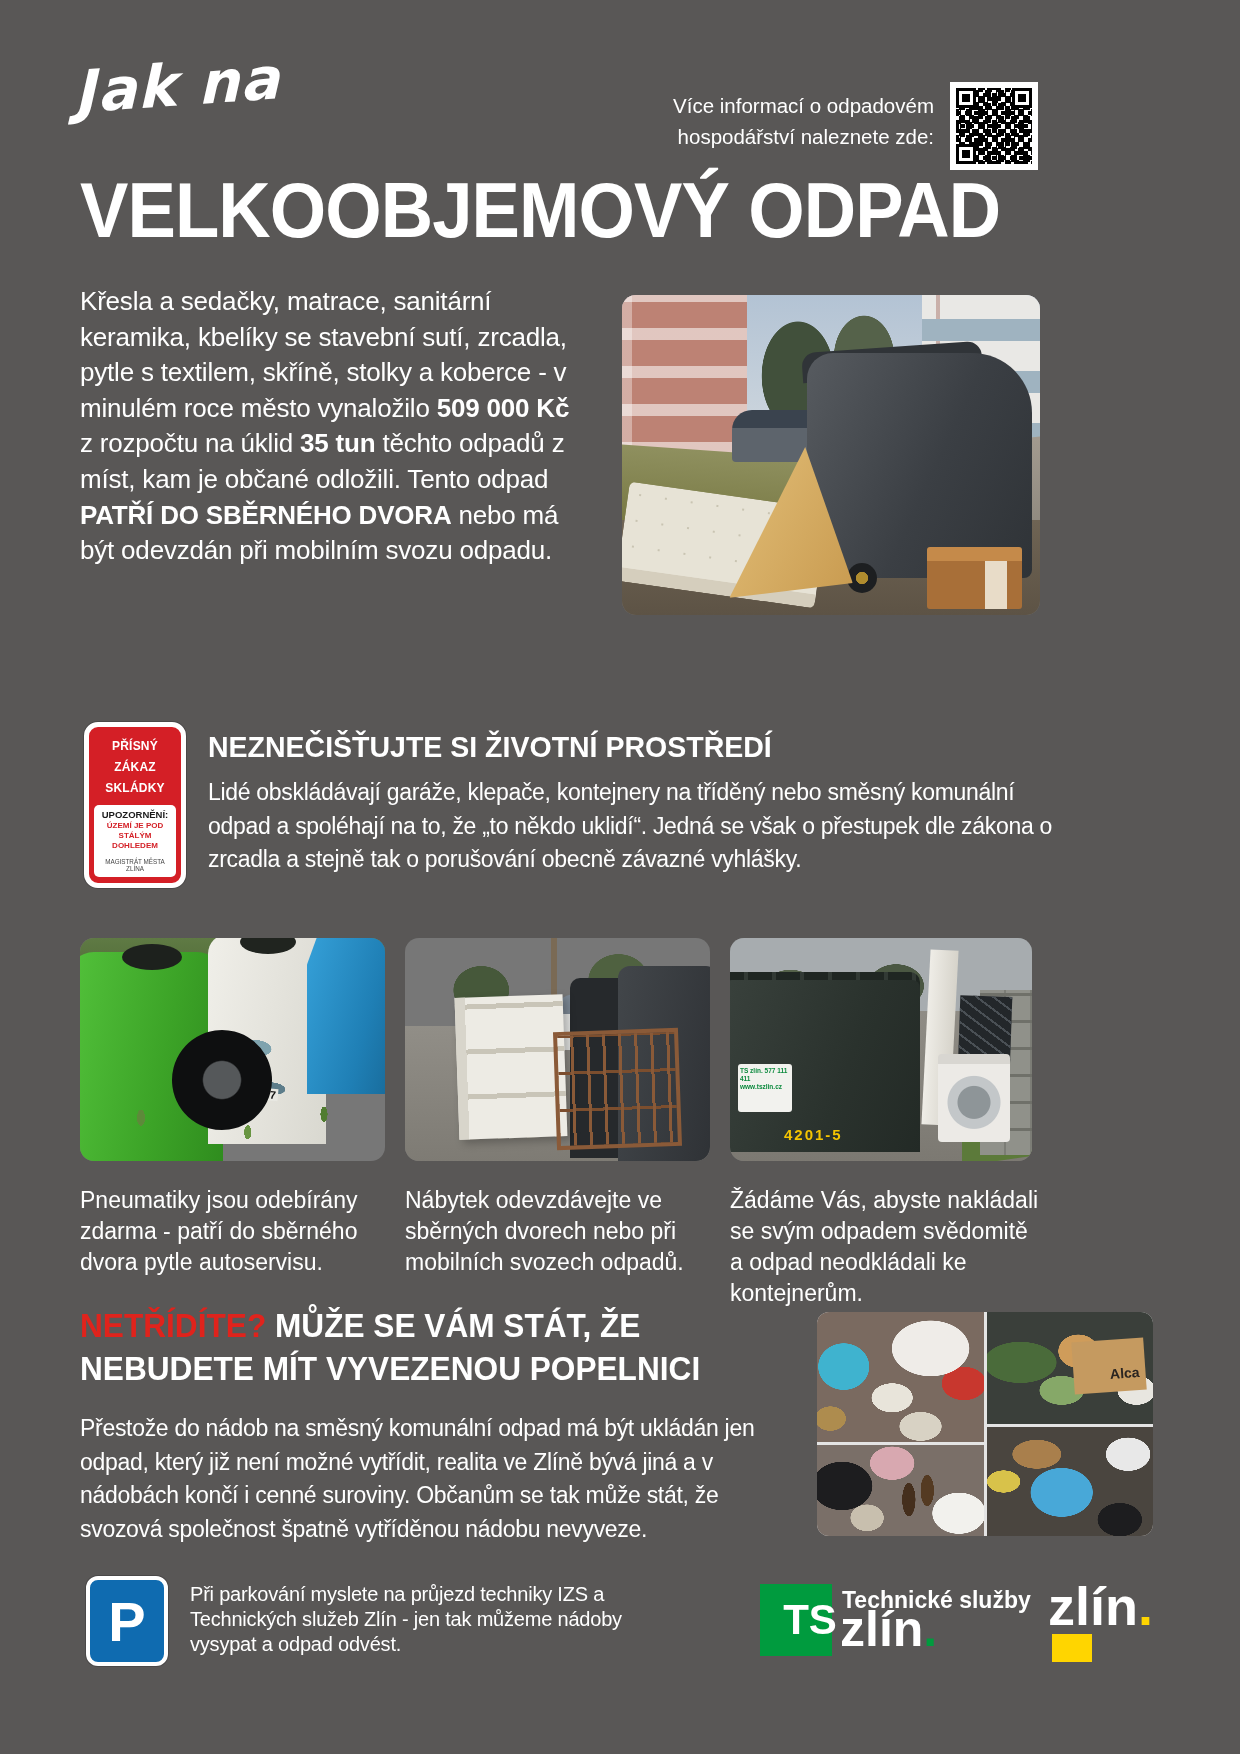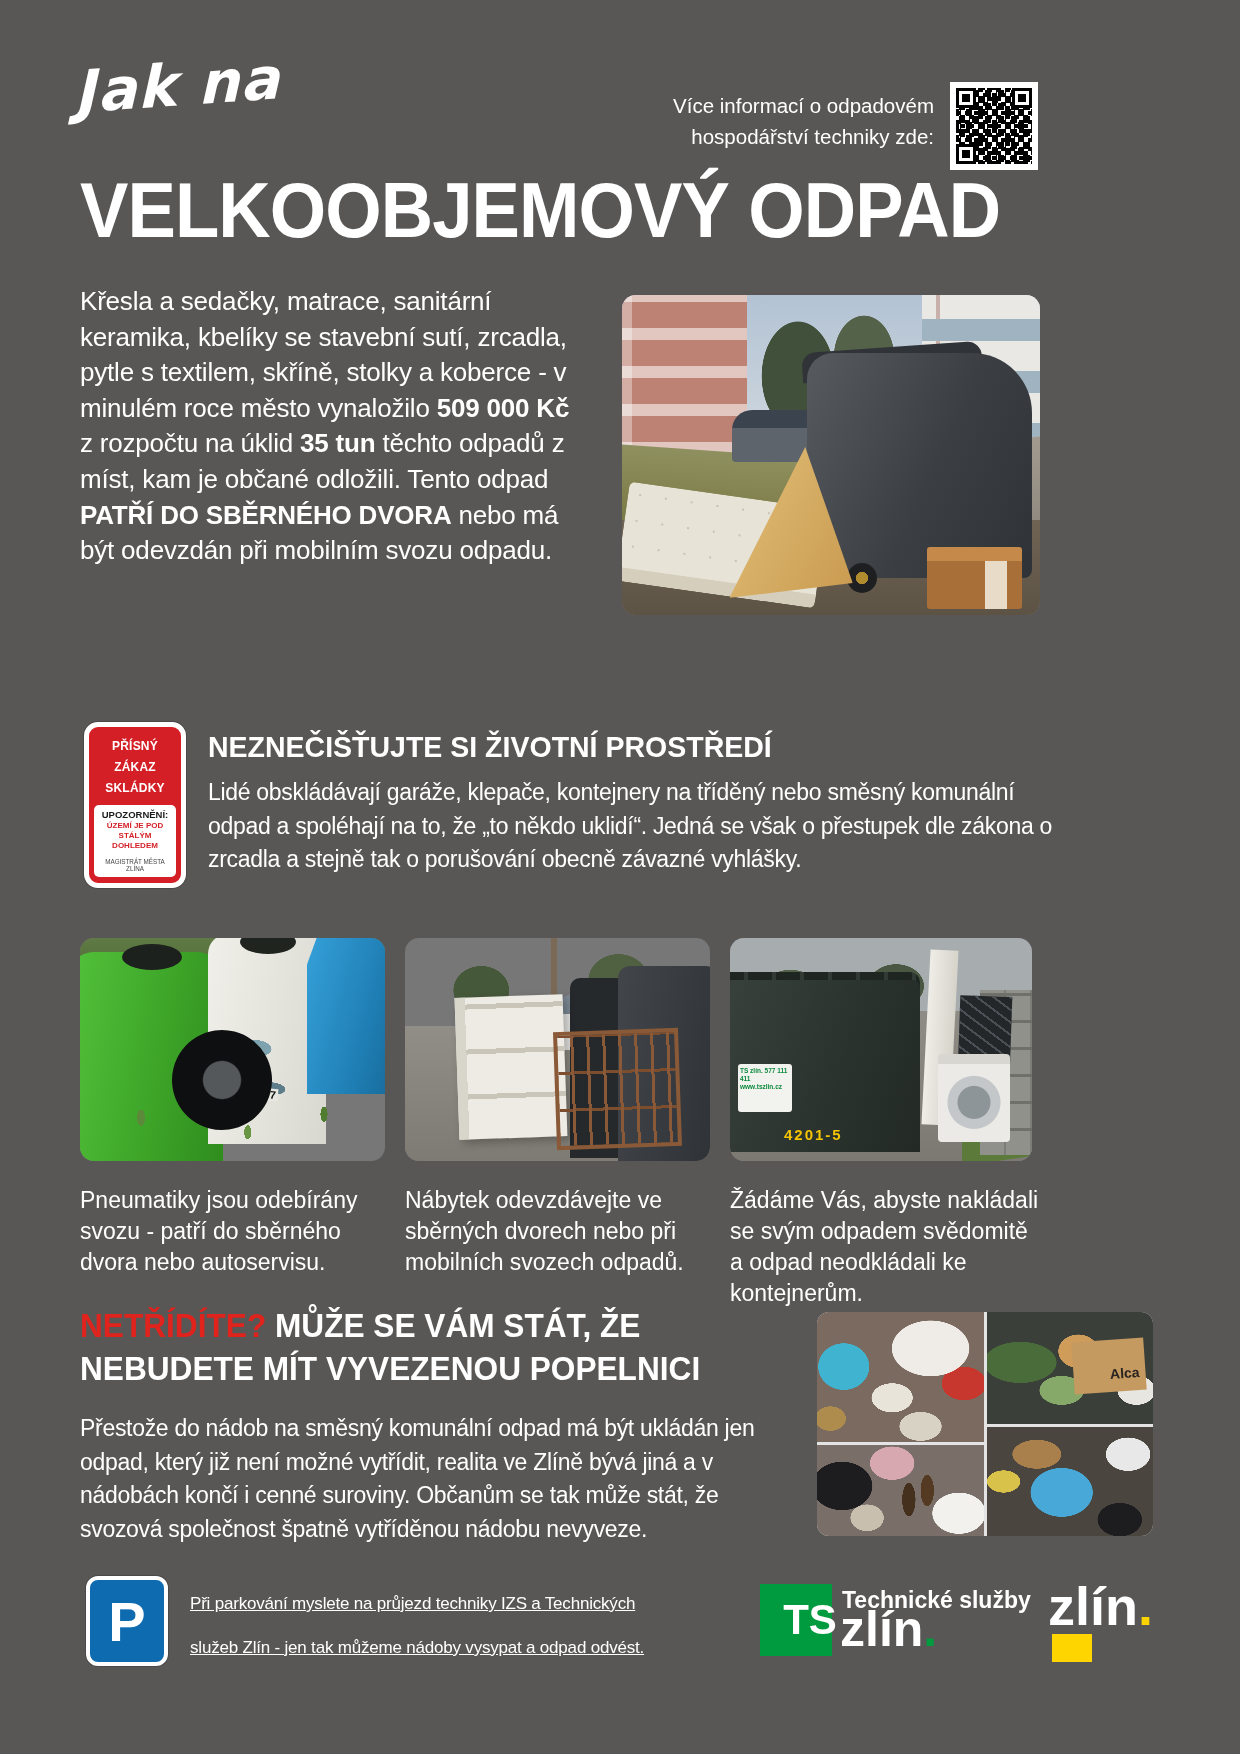--- a/index.html
+++ b/index.html
@@ -176,40 +176,40 @@
     radial-gradient(40px 30px at 85% 25%,#e8e8e8 0 55%,transparent 56%),
     radial-gradient(40px 30px at 80% 85%,#1d1d1f 0 55%,transparent 56%),
     radial-gradient(30px 20px at 10% 50%,#d8c24a 0 55%,transparent 56%);}
   .alca-box{position:absolute;right:8px;top:28px;width:72px;height:52px;background:#c59a60;transform:rotate(-4deg);
     color:#2a2420;font-weight:700;font-size:14px;text-align:right;padding:26px 6px 0 0;}
 
   
   .p-sign{left:86px;top:1576px;width:82px;height:90px;background:var(--parking-blue,#0f6bb0);
     border:4px solid #fff;border-radius:12px;display:flex;align-items:center;justify-content:center;
     font-size:56px;font-weight:700;color:#fff;box-shadow:0 0 0 1px #4a4848;}
-  .footer-text{left:190px;top:1582px;width:470px;font-size:17px;line-height:44px;letter-spacing:-.2px;text-decoration:underline;}
+  .footer-text{left:190px;top:1582px;width:470px;font-size:20px;line-height:25px;letter-spacing:-.2px;}
   .ts-square{left:760px;top:1584px;width:72px;height:72px;background:var(--ts-green,#009b3e);
     display:flex;align-items:center;justify-content:center;font-size:42px;font-weight:700;color:#fff;padding-left:28px;}
   .ts-line1{left:842px;top:1587px;font-size:23px;font-weight:700;}
   .ts-name{left:840px;top:1603px;font-size:50px;font-weight:700;line-height:52px;}
   .ts-name .dot{color:var(--ts-green,#009b3e);}
   .city-name{left:1048px;top:1578px;font-size:54px;font-weight:700;line-height:56px;}
   .city-name .dot{color:var(--zlin-yellow,#ffd500);}
   .city-square{left:1052px;top:1634px;width:40px;height:28px;background:var(--zlin-yellow,#ffd500);}
 </style>
 </head>
 <body>
 
 <div id="poster">
 
   <div class="abs script-title">Jak na</div>
 
   <div class="abs qr-caption">
     <div>Více informací o odpadovém</div>
-    <div>hospodářství techniky zde:</div>
+    <div>hospodářství naleznete zde:</div>
   </div>
 
   <div class="abs qr">
     <div class="qr-grid">
       <div class="finder f1"></div>
       <div class="finder f2"></div>
       <div class="finder f3"></div>
     </div>
   </div>
 
@@ -283,21 +283,21 @@
     <div class="abs p3-board"></div>
     <div class="abs p3-bedframe"></div>
     <div class="abs p3-washer"></div>
     <div class="abs p3-lid"></div>
     <div class="abs p3-container">
       <div class="abs p3-sticker">TS zlín. 577 111 411 www.tszlin.cz</div>
       <div class="abs p3-num">4201-5</div>
     </div>
   </div>
 
-  <div class="abs caption cap1">Pneumatiky jsou odebírány svozu - patří do sběrného dvora nebo autoservisu.</div>
+  <div class="abs caption cap1">Pneumatiky jsou odebírány zdarma - patří do sběrného dvora pytle autoservisu.</div>
   <div class="abs caption cap2">Nábytek odevzdávejte ve sběrných dvorech nebo při mobilních svozech odpadů.</div>
   <div class="abs caption cap3">Žádáme Vás, abyste nakládali se svým odpadem svědomitě a odpad neodkládali ke kontejnerům.</div>
 
   <div class="abs net-heading">
     <div><span class="red">NETŘÍDÍTE?</span><span> MŮŽE SE VÁM STÁT, ŽE</span></div>
     <div>NEBUDETE MÍT VYVEZENOU POPELNICI</div>
   </div>
   <div class="abs net-body">Přestože do nádob na směsný komunální odpad má být ukládán jen odpad, který již není možné vytřídit, realita ve Zlíně bývá jiná a v nádobách končí i cenné suroviny. Občanům se tak může stát, že svozová společnost špatně vytříděnou nádobu nevyveze.</div>
 
   <div class="abs collage">

